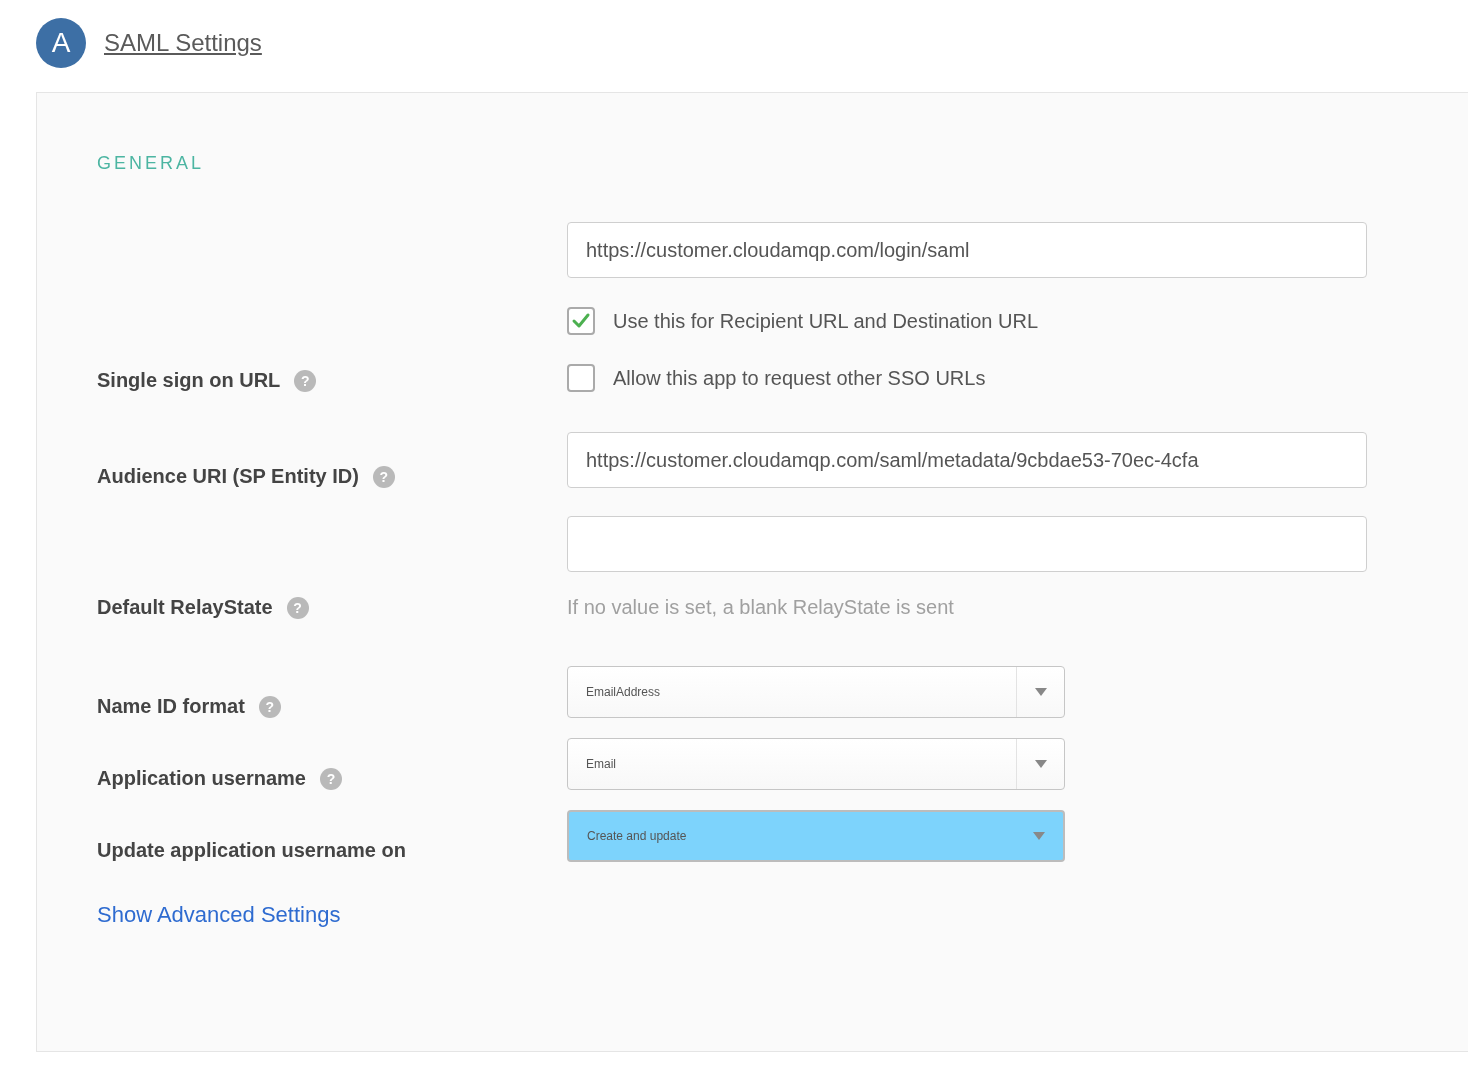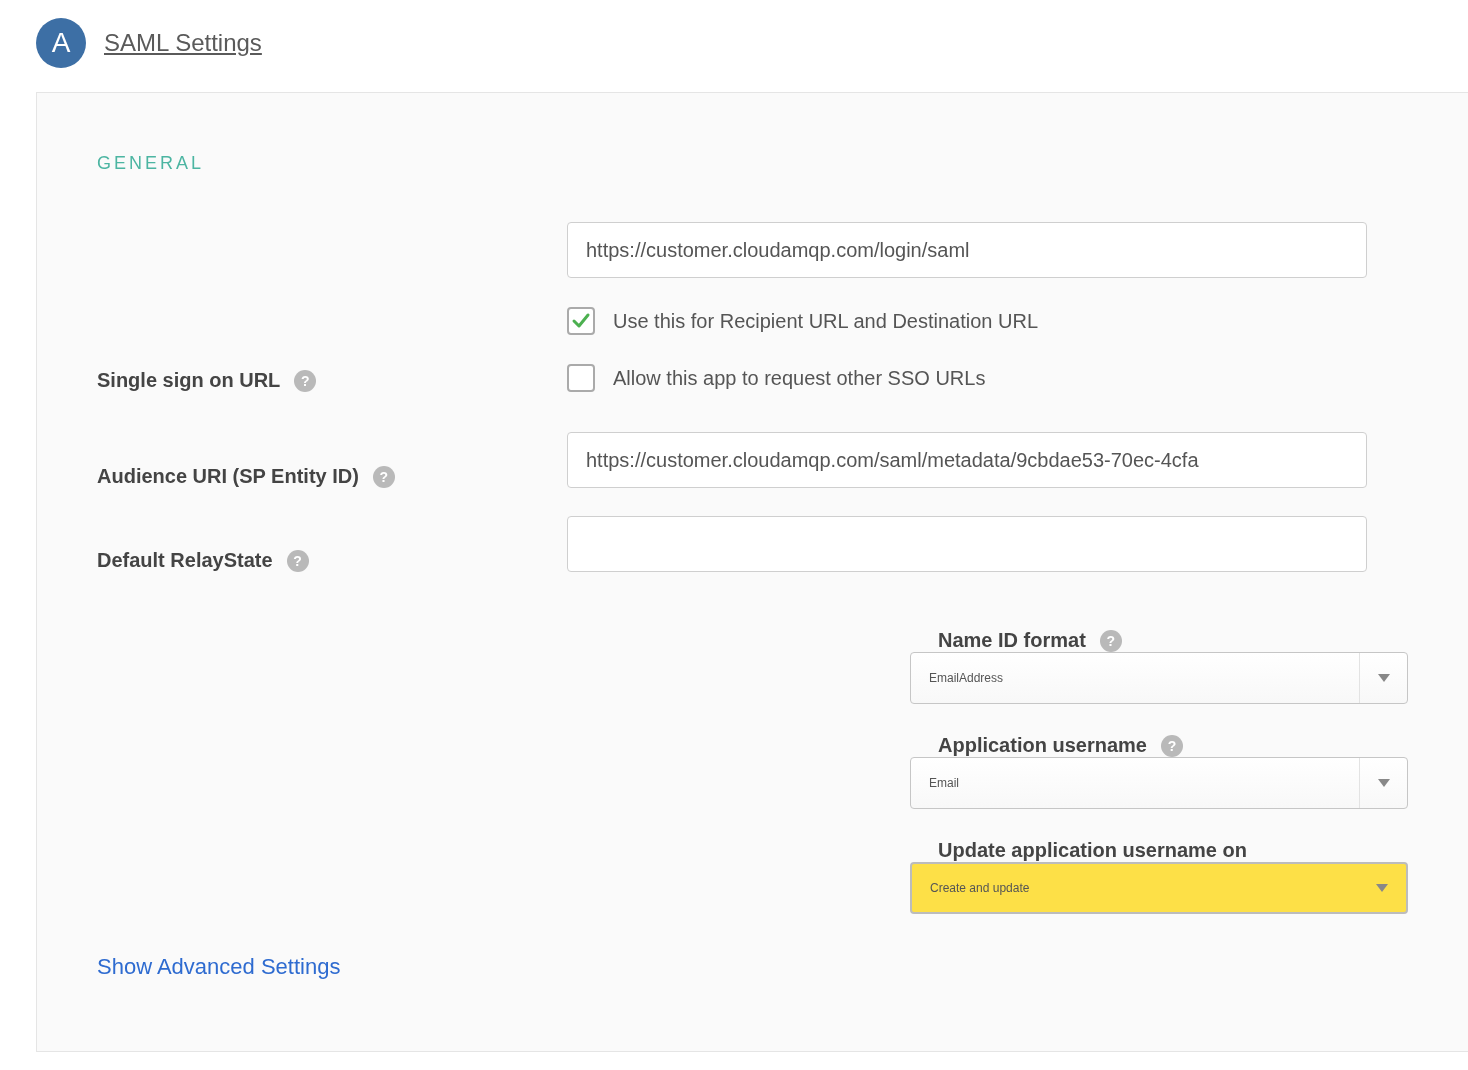--- a/index.html
+++ b/index.html
@@ -43,21 +43,21 @@
     font-size: 18px;
     font-weight: 400;
     margin-bottom: 48px;
     text-transform: uppercase;
   }
   .row {
     display: flex;
     align-items: flex-end;
     margin-bottom: 28px;
   }
-  .row.tight { margin-bottom: 20px; flex-direction: column; }
+  .row.tight { margin-bottom: 20px; }
   .row.gap-big { margin-bottom: 47px; }
   .label-col {
     width: 470px;
     display: flex;
     align-items: center;
     padding-top: 10px;
   }
   .field-label {
     font-size: 20px;
     font-weight: 600;
@@ -108,21 +108,21 @@
   .field-hint {
     font-size: 20px;
     color: #a0a0a0;
     margin-top: 24px;
   }
   .select {
     width: 498px;
     height: 52px;
     border: 1px solid #c6c6c6;
     border-radius: 4px;
-    background:#fde047;
+    background:#7dd3fc;
     display: flex;
     align-items: center;
     justify-content: space-between;
     padding: 0 0 0 18px;
     cursor: pointer;
   }
   .select.strong { border: 2px solid #bcbcbc; }
   .select.faint { background: linear-gradient(#fff,#f8f8f8); }
   .select-value {
     font-size: 12px;
@@ -200,20 +200,21 @@
       </div>
     </div>
 
     <div class="row gap-big" style="margin-top:10px;">
       <div class="label-col">
         <span class="field-label">Default RelayState</span>
         <span class="help-icon">?</span>
       </div>
       <div class="input-col">
         <input type="text" class="text-input" value="" style="">
+        <div class="field-hint">If no value is set, a blank RelayState is sent</div>
       </div>
     </div>
 
     <div class="row tight" style="margin-top:20px;">
       <div class="label-col">
         <span class="field-label">Name ID format</span>
         <span class="help-icon">?</span>
       </div>
       <div class="input-col">
         <div class="select faint">

